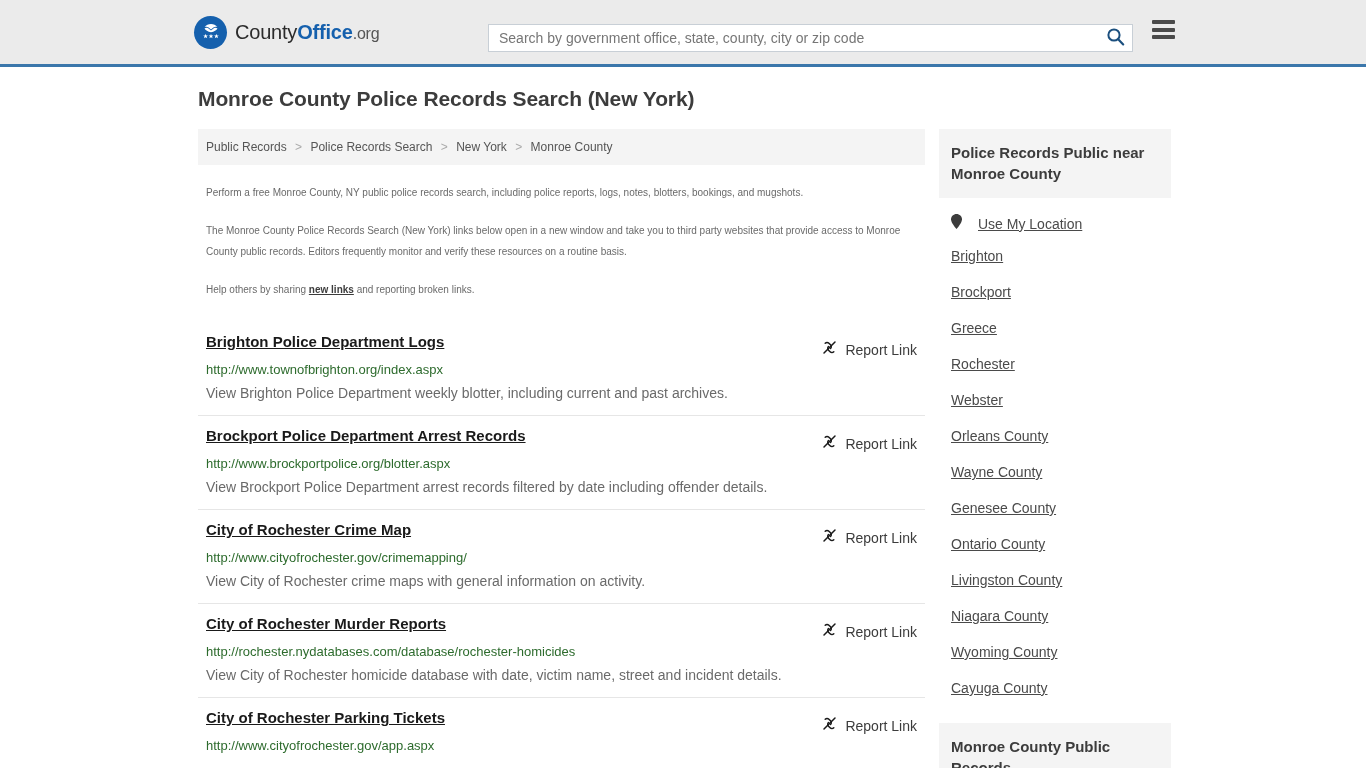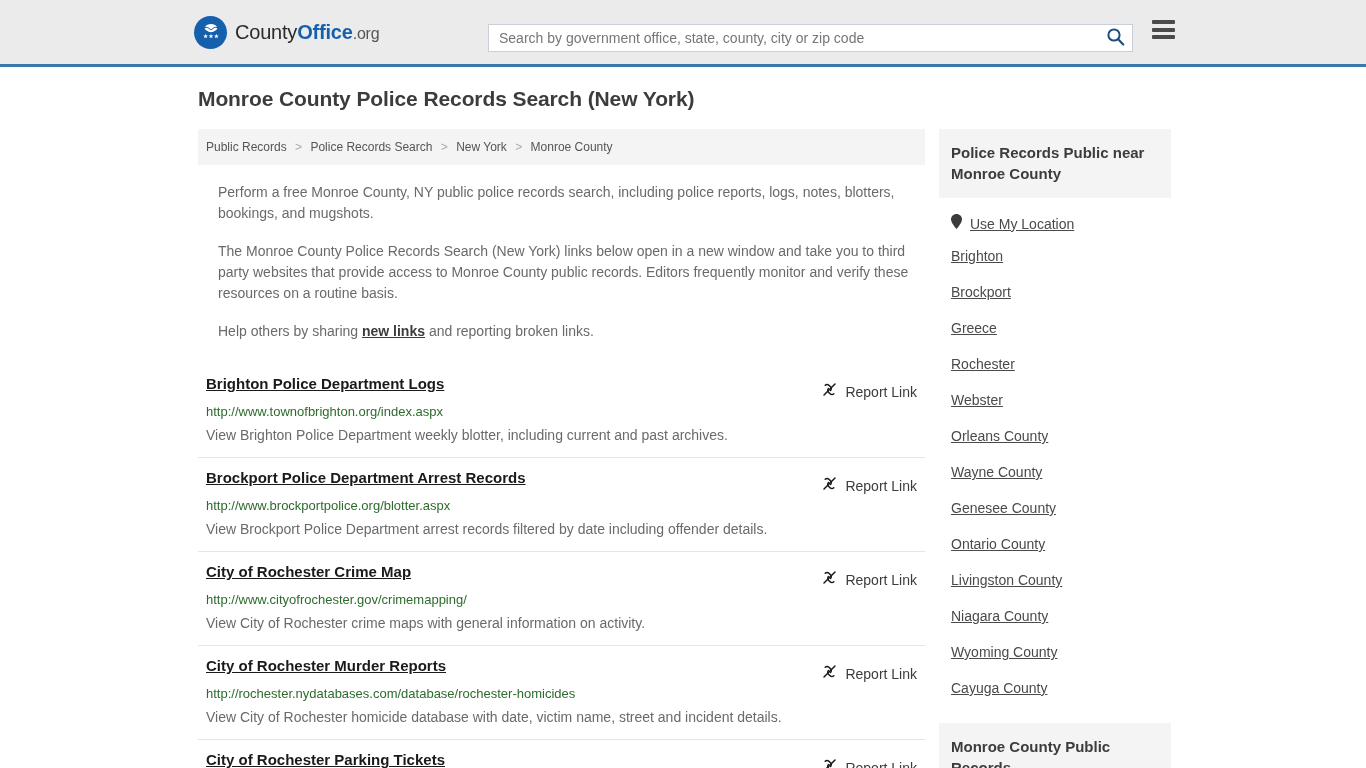--- a/index.html
+++ b/index.html
@@ -120,22 +120,22 @@
   .breadcrumb a {
     color: #555;
     text-decoration: none;
   }
   .breadcrumb .sep { color: #aaa; margin: 0 5px; }
   .breadcrumb .current { color: #555; }
 
   
   .intro { padding: 0 8px; }
   .intro p {
-    margin: 17px 0 0 12px;
-    font-size: 14px;
+    margin: 17px 0 0 0;
+    font-size: 10px;
     line-height: 21px;
     color: #6a6a6a;
     max-width: 700px;
   }
   .intro p a { color: #3c3c3c; font-weight: bold; text-decoration: underline; }
 
   
   .results { margin-top: 22px; }
   .result {
     padding: 10px 8px 12px 8px;
@@ -190,21 +190,21 @@
     padding: 13px 12px 14px 12px;
     font-size: 15px;
     font-weight: bold;
     color: #3c3c3c;
     line-height: 21px;
   }
   .side-links { padding: 0 12px; }
   .use-location {
     display: flex;
     align-items: center;
-    gap: 8px;
+    gap: 16px;
     padding: 16px 0 0 0;
     cursor: pointer;
   }
   .use-location .label {
     font-size: 14px;
     color: #4a4a4a;
     text-decoration: underline;
   }
   .side-link {
     display: block;

